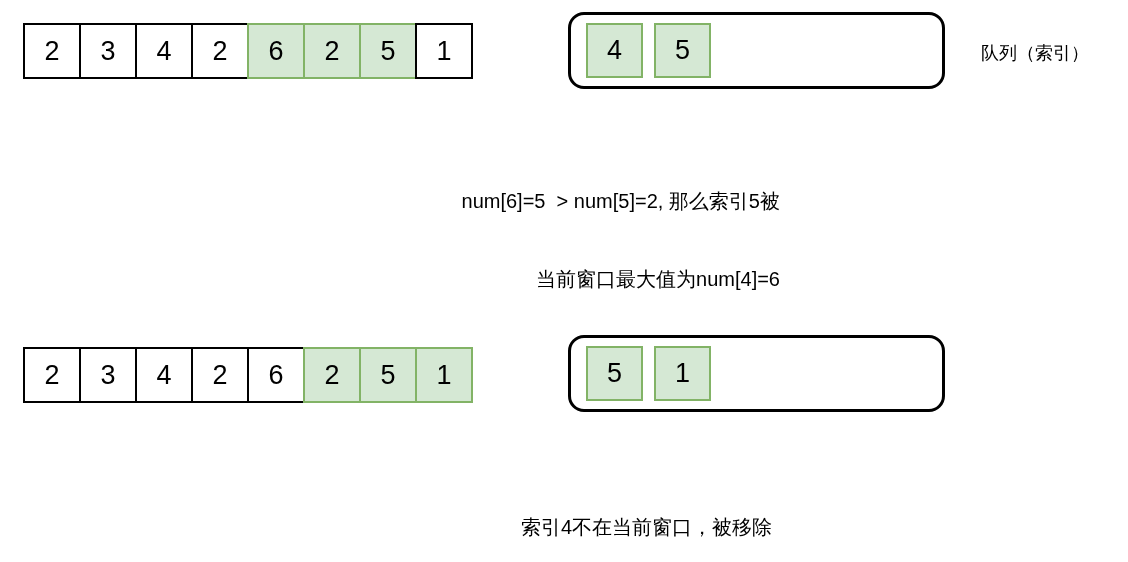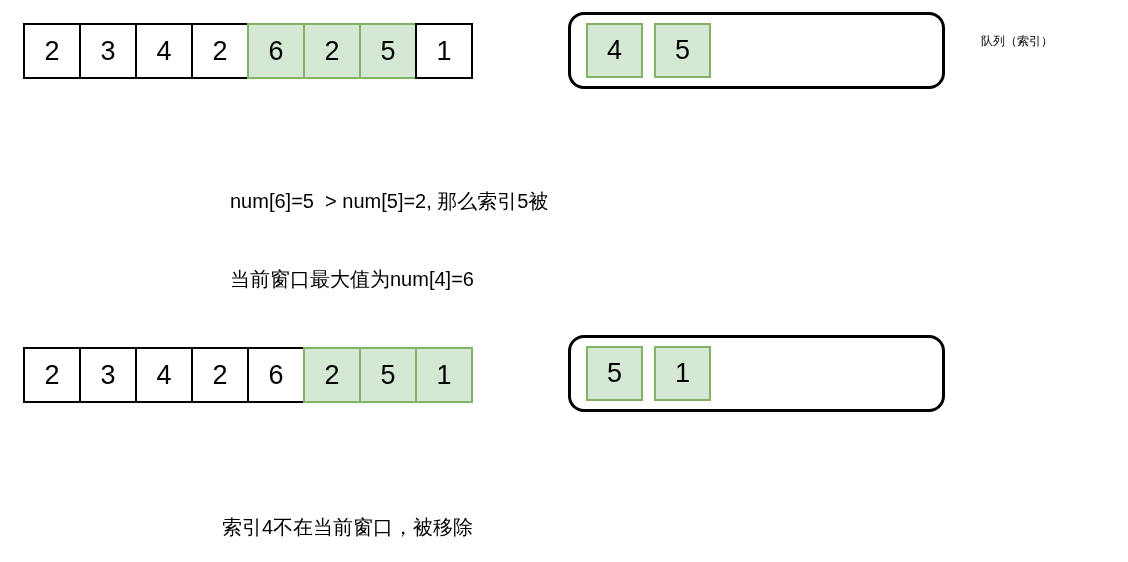--- a/index.html
+++ b/index.html
@@ -43,28 +43,28 @@
   .qcell {
     box-sizing: border-box;
     width: 57px; height: 55px;
     border: 2px solid #82b366;
     background: #d5e8d4;
     display: flex; align-items: center; justify-content: center;
     font-size: 27px;
   }
   .queue-label {
     position: absolute;
-    left: 981px; top: 33px;
-    font-size: 12px;
+    left: 981px; top: 41px;
+    font-size: 18px;
     white-space: nowrap;
   }
   .caption {
     position: absolute;
     width: 550px;
-    text-align: left;
+    text-align: right;
     font-size: 20px;
     white-space: pre-wrap;
   }
   .caption-1 { left: 230px; top: 136px; line-height: 26px; }
   .caption-2 { left: 222px; top: 457px; line-height: 28px; }
 </style>
 </head>
 <body>
 
 <div id="canvas">

